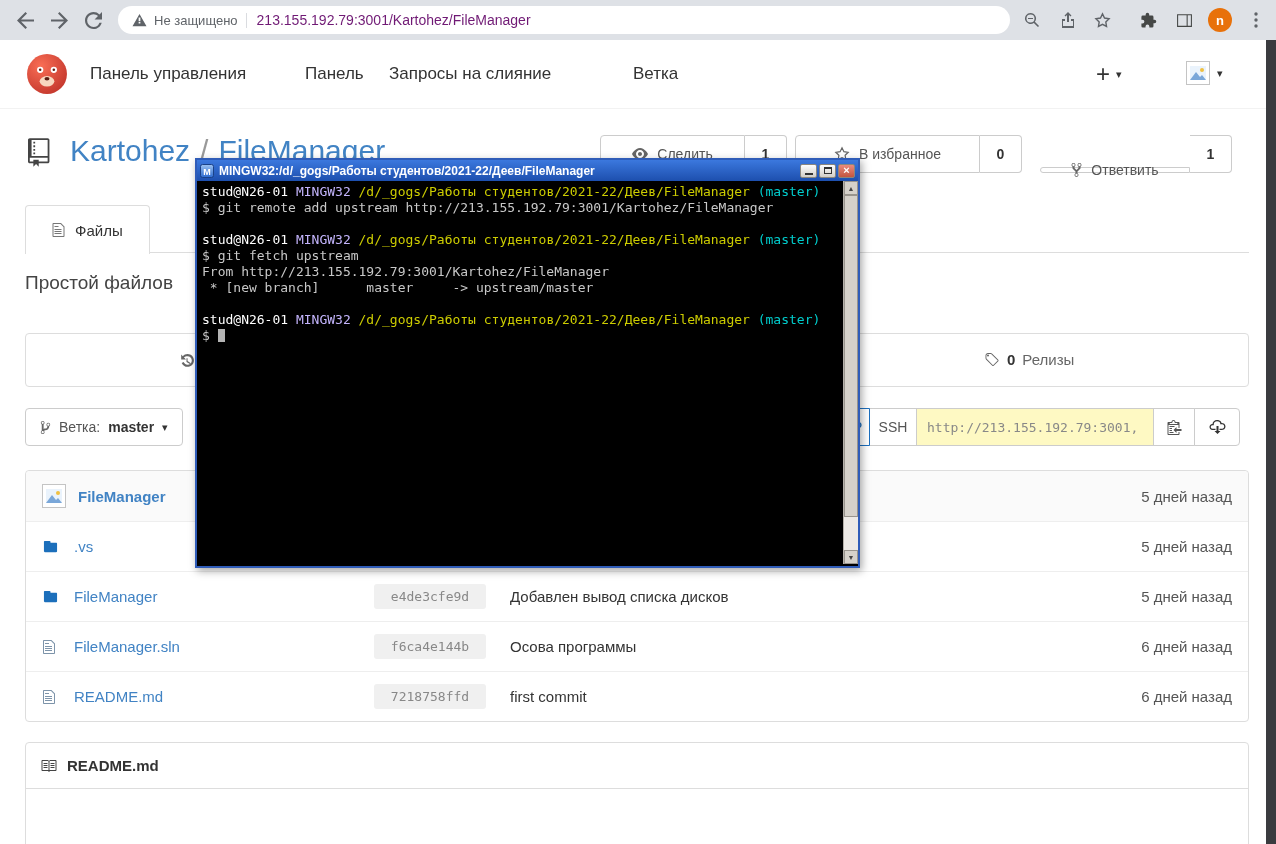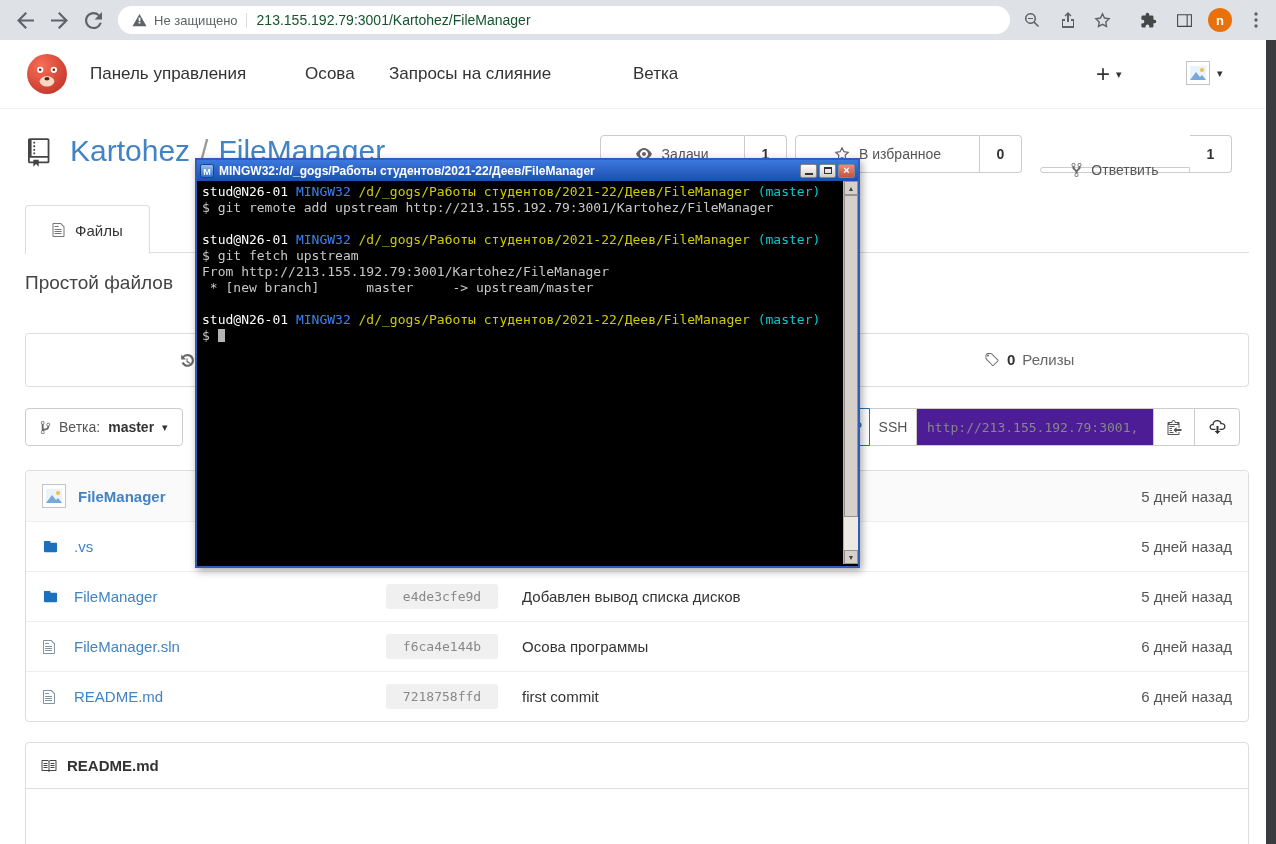--- a/index.html
+++ b/index.html
@@ -9,21 +9,21 @@
   
   .chrome-bar{position:absolute;top:0;left:0;width:1276px;height:40px;background:#dee1e6;
               display:flex;align-items:center;z-index:8;}
   .nav-icon{width:34px;height:34px;display:flex;align-items:center;justify-content:center;color:#5f6368;flex:0 0 auto;}
   .nav-icon svg{display:block;}
   .omnibox{position:absolute;left:118px;top:6px;width:892px;height:28px;background:#fff;border-radius:14px;
            display:flex;align-items:center;padding:0 14px;box-sizing:border-box;}
   .warn-icon{color:#5f6368;display:flex;align-items:center;}
   .sec-text{font-size:13px;color:#5f6368;margin:0 8px 0 7px;white-space:nowrap;}
   .omni-sep{width:1px;height:15px;background:#dadce0;margin-right:10px;}
-  .url-text{font-size:14px;color:#14532d;white-space:nowrap;}
+  .url-text{font-size:14px;color:#701a75;white-space:nowrap;}
   .tb-right{position:absolute;top:3px;width:32px;height:34px;display:flex;align-items:center;justify-content:center;color:#5f6368;}
   .profile-badge{position:absolute;left:1208px;top:8px;width:24px;height:24px;border-radius:50%;
                  background:#e8710a;color:#fff;font-size:13px;font-weight:bold;display:flex;align-items:center;justify-content:center;}
 
   
   .right-strip{position:absolute;right:0;top:40px;width:10px;height:804px;background:#3a3b3f;z-index:9;}
 
   
   .gogs-nav{position:absolute;top:40px;left:0;width:1266px;height:68px;background:#fff;border-bottom:1px solid #f2f2f2;}
   .gogs-logo{position:absolute;left:26px;top:13px;width:42px;height:42px;}
@@ -70,35 +70,35 @@
   
   .branch-btn{position:absolute;left:25px;top:408px;height:38px;background:#fff;border:1px solid #ccc;border-radius:4px;
               display:flex;align-items:center;gap:8px;padding:0 14px;font-size:14px;color:#555;box-sizing:border-box;}
   .branch-btn b{color:#333;}
   .clone-group{position:absolute;top:408px;right:36px;height:40px;display:flex;}
   .cg-btn{height:38px;border:1px solid #ccc;background:#fff;display:flex;align-items:center;justify-content:center;
           box-sizing:border-box;margin-left:-1px;font-size:14px;color:#555;}
   .cg-http{width:52px;color:#1e70bf;border-color:#1e70bf;z-index:1;border-radius:4px 0 0 4px;}
   .cg-ssh{width:48px;}
   .cg-url{height:38px;width:238px;border:1px solid #ccc;margin-left:-1px;box-sizing:border-box;padding:0 10px;
-          font-family:"DejaVu Sans Mono",monospace;font-size:13px;color:#888;outline:none;background:#4c1d95;}
+          font-family:"DejaVu Sans Mono",monospace;font-size:13px;color:#888;outline:none;background:#fef9c3;}
   .cg-copy{width:42px;color:#555;}
   .cg-dl{width:46px;color:#333;border-radius:0 4px 4px 0;}
 
   
   .file-table{position:absolute;left:25px;top:470px;width:1224px;border:1px solid #ddd;border-radius:4px;
               background:#fff;box-sizing:border-box;}
   .ft-head{height:50px;background:#fafafa;display:flex;align-items:center;padding:0 16px;border-radius:4px 4px 0 0;}
   .ft-row{height:49px;display:flex;align-items:center;border-top:1px solid #eee;padding:0 16px;}
   .fic{width:18px;display:flex;align-items:center;margin-right:14px;}
   .fol{color:#1c6fbb;} .fil{color:#7d94aa;}
   .fname{width:300px;font-size:15px;color:#4183c4;}
   .fname-latest{margin-left:12px;font-size:15px;color:#4183c4;font-weight:bold;}
   .fhash{width:112px;text-align:center;background:#f0f0f0;border-radius:3px;padding:5px 0;
-         font-family:"DejaVu Sans Mono",monospace;font-size:13px;color:#888;margin-left:12px;}
+         font-family:"DejaVu Sans Mono",monospace;font-size:13px;color:#888;}
   .fmsg{margin-left:24px;font-size:15px;color:#333;}
   .fage{margin-left:auto;font-size:15px;color:#555;}
 
   
   .readme-box{position:absolute;left:25px;top:742px;width:1224px;height:110px;border:1px solid #ddd;
               border-radius:4px 4px 0 0;background:#fff;box-sizing:border-box;}
   .readme-head{height:45px;display:flex;align-items:center;gap:10px;padding:0 14px;border-bottom:1px solid #ddd;
                font-size:15px;font-weight:bold;color:#333;}
 
   
@@ -110,21 +110,21 @@
   .t-title{flex:1;font-size:12px;font-weight:bold;color:#fff;white-space:nowrap;overflow:hidden;}
   .t-btns{display:flex;gap:2px;}
   .t-btn{width:17px;height:14px;background:linear-gradient(#fdfdfd,#d2cec7);border:1px solid #8a867e;border-radius:2px;
          display:flex;align-items:center;justify-content:center;box-sizing:border-box;}
   .tb-min::after{content:"";display:block;width:8px;height:2px;background:#333;margin-top:7px;}
   .tb-max::after{content:"";display:block;width:8px;height:7px;border:1px solid #333;border-top-width:2px;box-sizing:border-box;}
   .tb-close{background:linear-gradient(#e98b7d,#c3553f);}
   .tb-close::after{content:"×";color:#fff;font-size:11px;font-weight:bold;line-height:1;}
   .t-body{position:relative;height:383px;padding:3px 20px 0 5px;box-sizing:border-box;}
   .t-line{height:16px;font-family:"DejaVu Sans Mono",monospace;font-size:13px;line-height:16px;white-space:pre;}
-  .tc-u{color:#ffffff;} .tc-s{color:#3b82f6;margin-top:42px;} .tc-p{color:#cdcd00;} .tc-b{color:#00cdcd;} .tc-f{color:#c8c8c8;}
+  .tc-u{color:#ffffff;} .tc-s{color:#c4b5fd;margin-top:42px;} .tc-p{color:#cdcd00;} .tc-b{color:#00cdcd;} .tc-f{color:#c8c8c8;}
   .t-cursor{display:inline-block;width:7px;height:13px;background:#b4b4b4;vertical-align:-2px;}
   .t-scrollbar{position:absolute;top:0;right:0;width:15px;height:383px;background:#edeae6;border-left:1px solid #b5b1aa;box-sizing:border-box;}
   .t-sb-up,.t-sb-down{position:absolute;left:0;right:0;height:14px;background:#d5d1ca;border:1px solid #98948d;
         box-sizing:border-box;display:flex;align-items:center;justify-content:center;font-size:7px;color:#444;}
   .t-sb-up{top:0;} .t-sb-up::after{content:"▲";}
   .t-sb-down{bottom:0;} .t-sb-down::after{content:"▼";}
   .t-sb-thumb{position:absolute;left:0;right:0;top:14px;height:322px;background:#d5d1ca;border:1px solid #98948d;box-sizing:border-box;}
 </style>
 </head>
 <body>
@@ -204,21 +204,21 @@
         </defs>
       <circle cx="20" cy="20" r="19" fill="url(#glg)"></circle>
       <circle cx="13.5" cy="16" r="3" fill="#fff"></circle>
         <circle cx="26.5" cy="16" r="3" fill="#fff"></circle>
       <circle cx="13.5" cy="16" r="1.2" fill="#5a1e14"></circle>
         <circle cx="26.5" cy="16" r="1.2" fill="#5a1e14"></circle>
       <ellipse cx="20" cy="27" rx="7" ry="5" fill="#f8d8c0"></ellipse>
         <ellipse cx="20" cy="24.5" rx="2.4" ry="1.6" fill="#5a1e14"></ellipse>
     </svg>
     <span class="nav-item ni-0">Панель управления</span>
-    <span class="nav-item ni-1">Осова</span>
+    <span class="nav-item ni-1">Панель</span>
     <span class="nav-item ni-2">Запросы на слияние</span>
     <span class="nav-item ni-3">Ветка</span>
     <div class="nav-plus">
       <span>+</span>
       <span class="caret"></span>
     </div>
     <div class="nav-avatar">
       <span class="thumb">
         <svg width="16" height="14" viewBox="0 0 16 14">
             <rect width="16" height="14" fill="#eaf3fc"></rect>
@@ -239,21 +239,21 @@
     <span>Kartohez</span><span class="sep">/</span><span class="rname">FileManager</span>
   </div>
 
   <div class="btn-group grp-watch">
     <div class="label-btn">
       <span class="btn-ic">
         <svg width="16" height="16" viewBox="0 0 16 16" fill="currentColor">
             <path d="M8.06 2C3 2 0 8 0 8s3 6 8.06 6C13 14 16 8 16 8s-3-6-7.94-6zM8 12c-2.2 0-4-1.78-4-4 0-2.2 1.8-4 4-4 2.22 0 4 1.8 4 4 0 2.22-1.78 4-4 4zm2-4c0 1.11-.89 2-2 2-1.11 0-2-.89-2-2 0-1.11.89-2 2-2 1.11 0 2 .89 2 2z"></path>
           </svg>
       </span>
-      <span>Задачи</span>
+      <span>Следить</span>
     </div>
     <div class="count-btn">1</div>
   </div>
 
   <div class="btn-group grp-star">
     <div class="label-btn">
       <span class="btn-ic">
         <svg width="16" height="16" viewBox="0 0 16 16" fill="none" stroke="currentColor" stroke-width="1.2">
             <path d="M8 1.8l1.9 3.9 4.3.6-3.1 3 .7 4.3L8 11.6 4.2 13.6l.7-4.3-3.1-3 4.3-.6L8 1.8z"></path>
           </svg>

